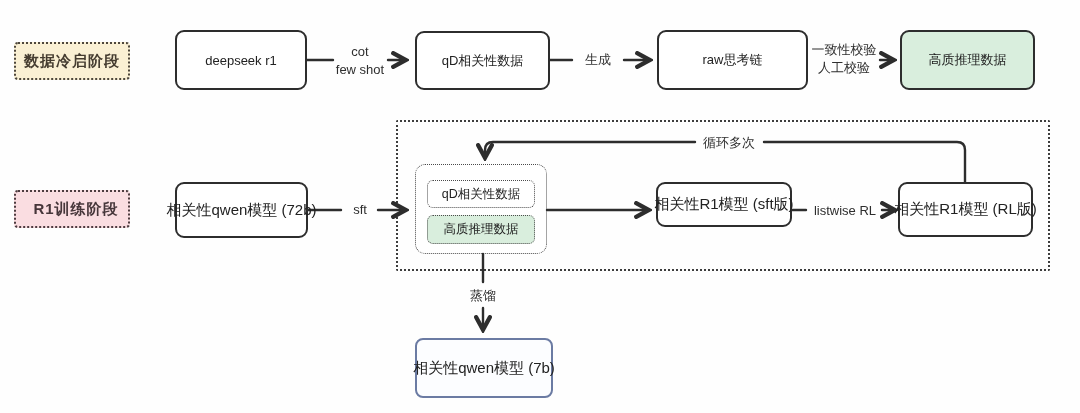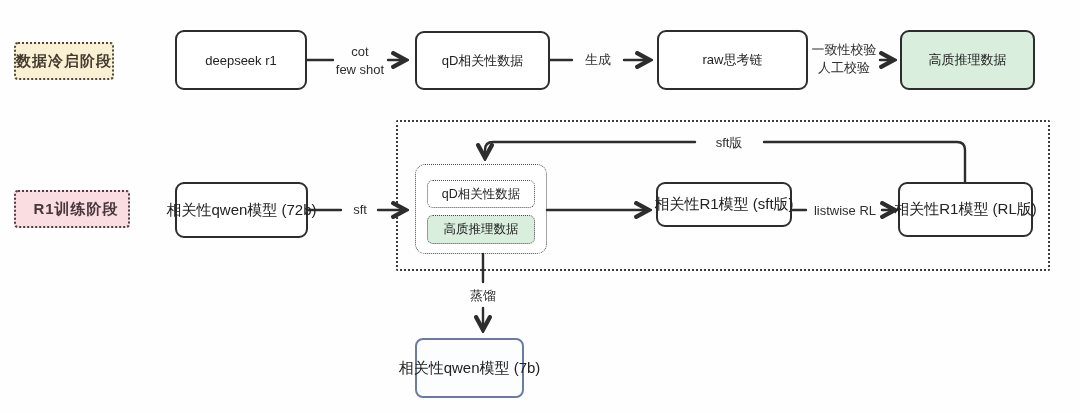--- a/index.html
+++ b/index.html
@@ -96,21 +96,21 @@
   }
 
   svg.wires { position: absolute; left: 0; top: 0; z-index: 2; }
   svg.wires path { stroke: #2d2d2d; stroke-width: 2.4; fill: none; stroke-linecap: round; }
 </style>
 </head>
 <body>
 
 <div class="canvas">
 
-  <div class="stage stage-cold" style="left:14px; top:42px; width:100px; height:38px;">数据冷启阶段</div>
+  <div class="stage stage-cold" style="left:14px; top:42px; width:116px; height:38px;">数据冷启阶段</div>
   <div class="stage stage-r1" style="left:14px; top:190px; width:116px; height:38px;">R1训练阶段</div>
 
   <div class="dash-container" style="left:396px; top:120px; width:654px; height:151px;"></div>
 
   <div class="dot-group" style="left:415px; top:164px; width:132px; height:90px;"></div>
   <div class="mini" style="left:427px; top:180px; width:108px; height:28px;">qD相关性数据</div>
   <div class="mini green" style="left:427px; top:215px; width:108px; height:29px;">高质推理数据</div>
 
   <svg class="wires" width="1080" height="413" viewBox="0 0 1080 413">
     <defs>
@@ -140,29 +140,29 @@
   </svg>
 
   <div class="node" style="left:175px; top:30px; width:132px; height:60px;">deepseek r1</div>
   <div class="node" style="left:415px; top:31px; width:135px; height:59px;">qD相关性数据</div>
   <div class="node" style="left:657px; top:30px; width:151px; height:60px;">raw思考链</div>
   <div class="node green" style="left:900px; top:30px; width:135px; height:60px;">高质推理数据</div>
 
   <div class="node sm" style="left:175px; top:182px; width:133px; height:56px;">相关性qwen模型 (72b)</div>
   <div class="node sm" style="left:656px; top:182px; width:136px; height:45px;">相关性R1模型 (sft版)</div>
   <div class="node sm" style="left:898px; top:182px; width:135px; height:55px;">相关性R1模型 (RL版)</div>
-  <div class="node sm blue" style="left:415px; top:338px; width:109px; height:60px;">相关性qwen模型 (7b)</div>
+  <div class="node sm blue" style="left:415px; top:338px; width:138px; height:60px;">相关性qwen模型 (7b)</div>
 
   <div class="edge-label" style="left:318px; top:43px; width:84px;">
     <div>cot</div>
     <div>few shot</div>
   </div>
   <div class="edge-label" style="left:568px; top:51px; width:60px;">生成</div>
   <div class="edge-label" style="left:792px; top:41px; width:104px;">
     <div>一致性校验</div>
     <div>人工校验</div>
   </div>
   <div class="edge-label" style="left:338px; top:201px; width:44px;">sft</div>
   <div class="edge-label" style="left:793px; top:202px; width:104px;">listwise RL</div>
-  <div class="edge-label" style="left:687px; top:134px; width:84px;">sft版</div>
+  <div class="edge-label" style="left:687px; top:134px; width:84px;">循环多次</div>
   <div class="edge-label" style="left:457px; top:287px; width:52px;">蒸馏</div>
 
 </div>
 
 </body></html>

